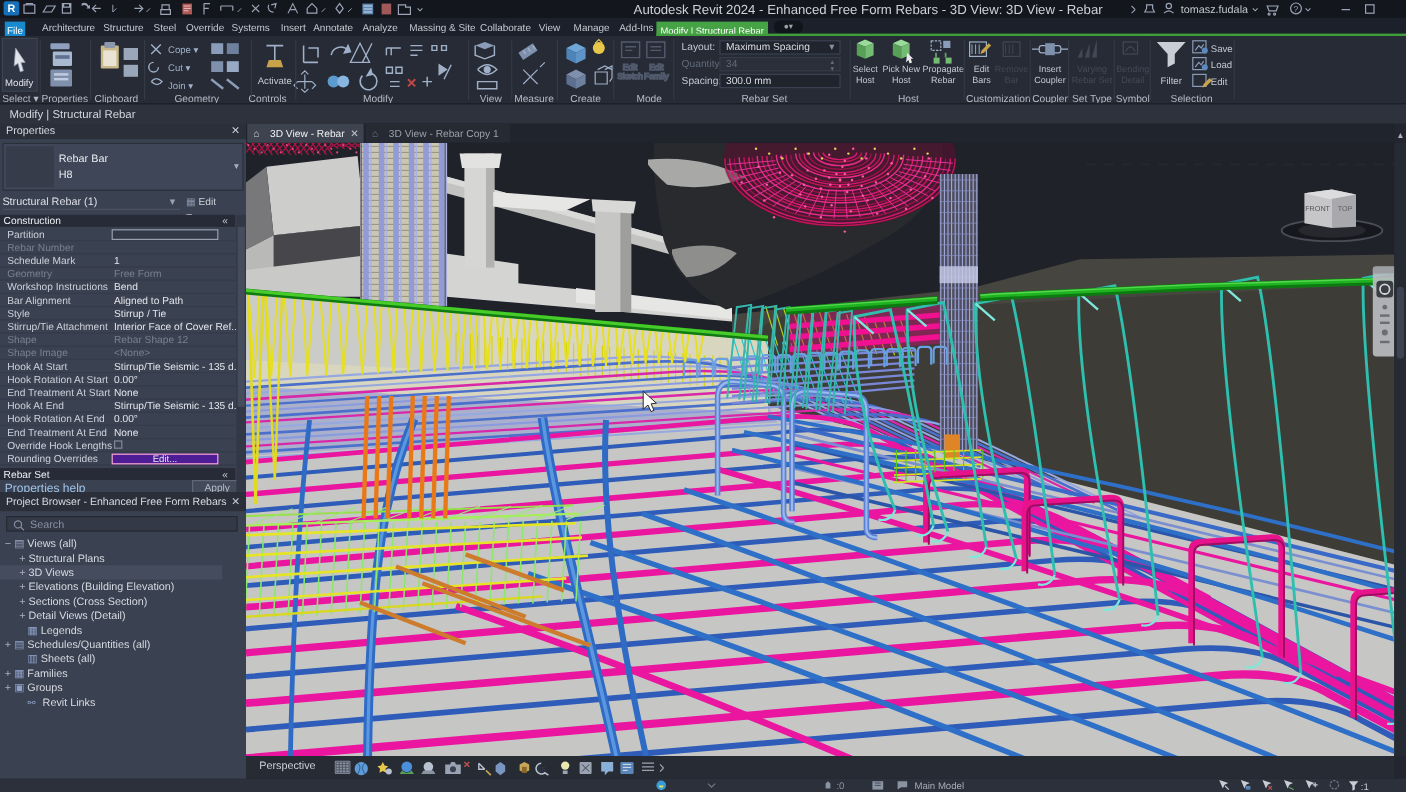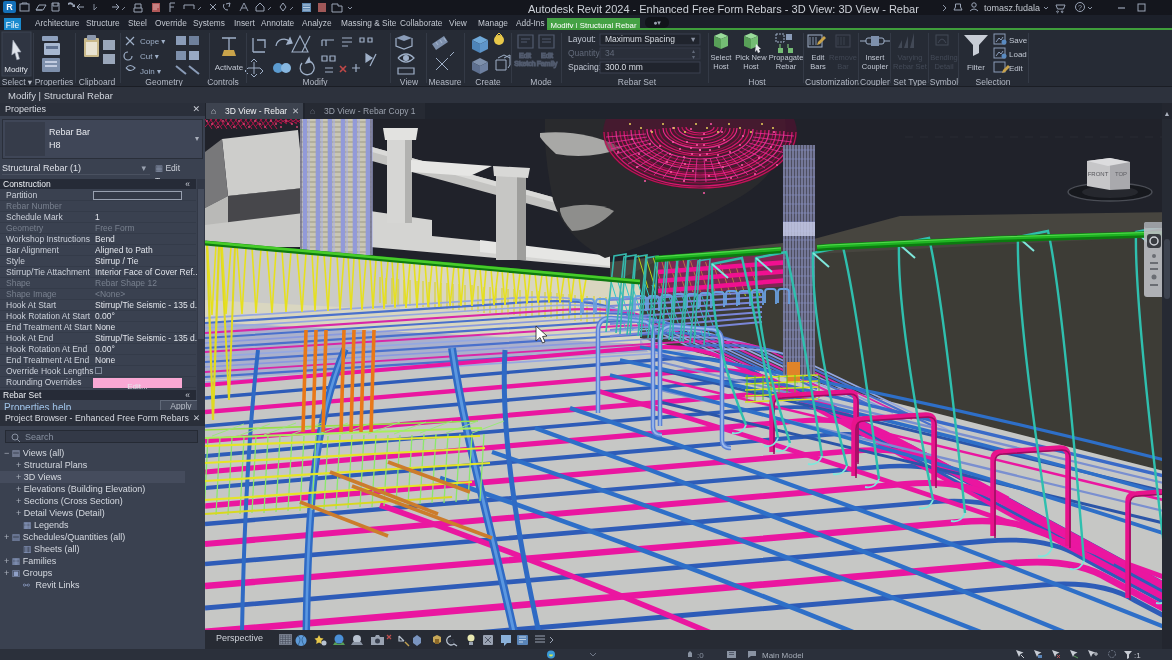--- a/index.html
+++ b/index.html
@@ -435,21 +435,21 @@
   <div class="prow" style="top:252px">
         <span class="pl">End Treatment At End</span>
         <span class="pv">None</span>
       </div>
   <div class="prow" style="top:263px">
         <span class="pl">Override Hook Lengths</span>
         <span class="pv" style="width:7px;height:7px;top:1px;background:#3a4150;border:1px solid #818a9a"></span>
       </div>
   <div class="prow" style="top:274px">
         <span class="pl">Rounding Overrides</span>
-        <span class="pv" style="left:93px;top:1px;width:89px;height:9px;background:#4c1d95;border:5px solid #f9a8d4;text-align:center;line-height:8px;font-size:8px">Edit...</span>
+        <span class="pv" style="left:93px;top:1px;width:89px;height:9px;background:#4c1d95;border:1px solid #f9a8d4;text-align:center;line-height:8px;font-size:8px">Edit...</span>
       </div>
   <div class="sechdr" style="top:287px">Rebar Set<span style="position:absolute;right:6px;color:#c8ccd4">«</span></div>
   <div style="position:absolute;left:4px;top:299px;color:#9fc3e8;font-size:10px;">Properties help</div>
   <div style="position:absolute;left:160px;top:297px;width:42px;height:11px;background:#434a5a;border:1px solid #606878;color:#b8bec8;font-size:8.5px;text-align:center;line-height:10px">Apply</div>
 
   <div style="position:absolute;left:197px;top:76px;width:8px;height:235px;background:#323846">
         <div style="position:absolute;left:1px;top:10px;width:6px;height:150px;background:#454c5c"></div>
       </div>
 
   <div class="panhdr" style="top:307px;height:16px;line-height:16px;font-size:8.8px;white-space:nowrap;overflow:hidden">Project Browser - Enhanced Free Form Rebars<span style="position:absolute;right:5px;top:0;color:#c8ccd4">✕</span></div>

